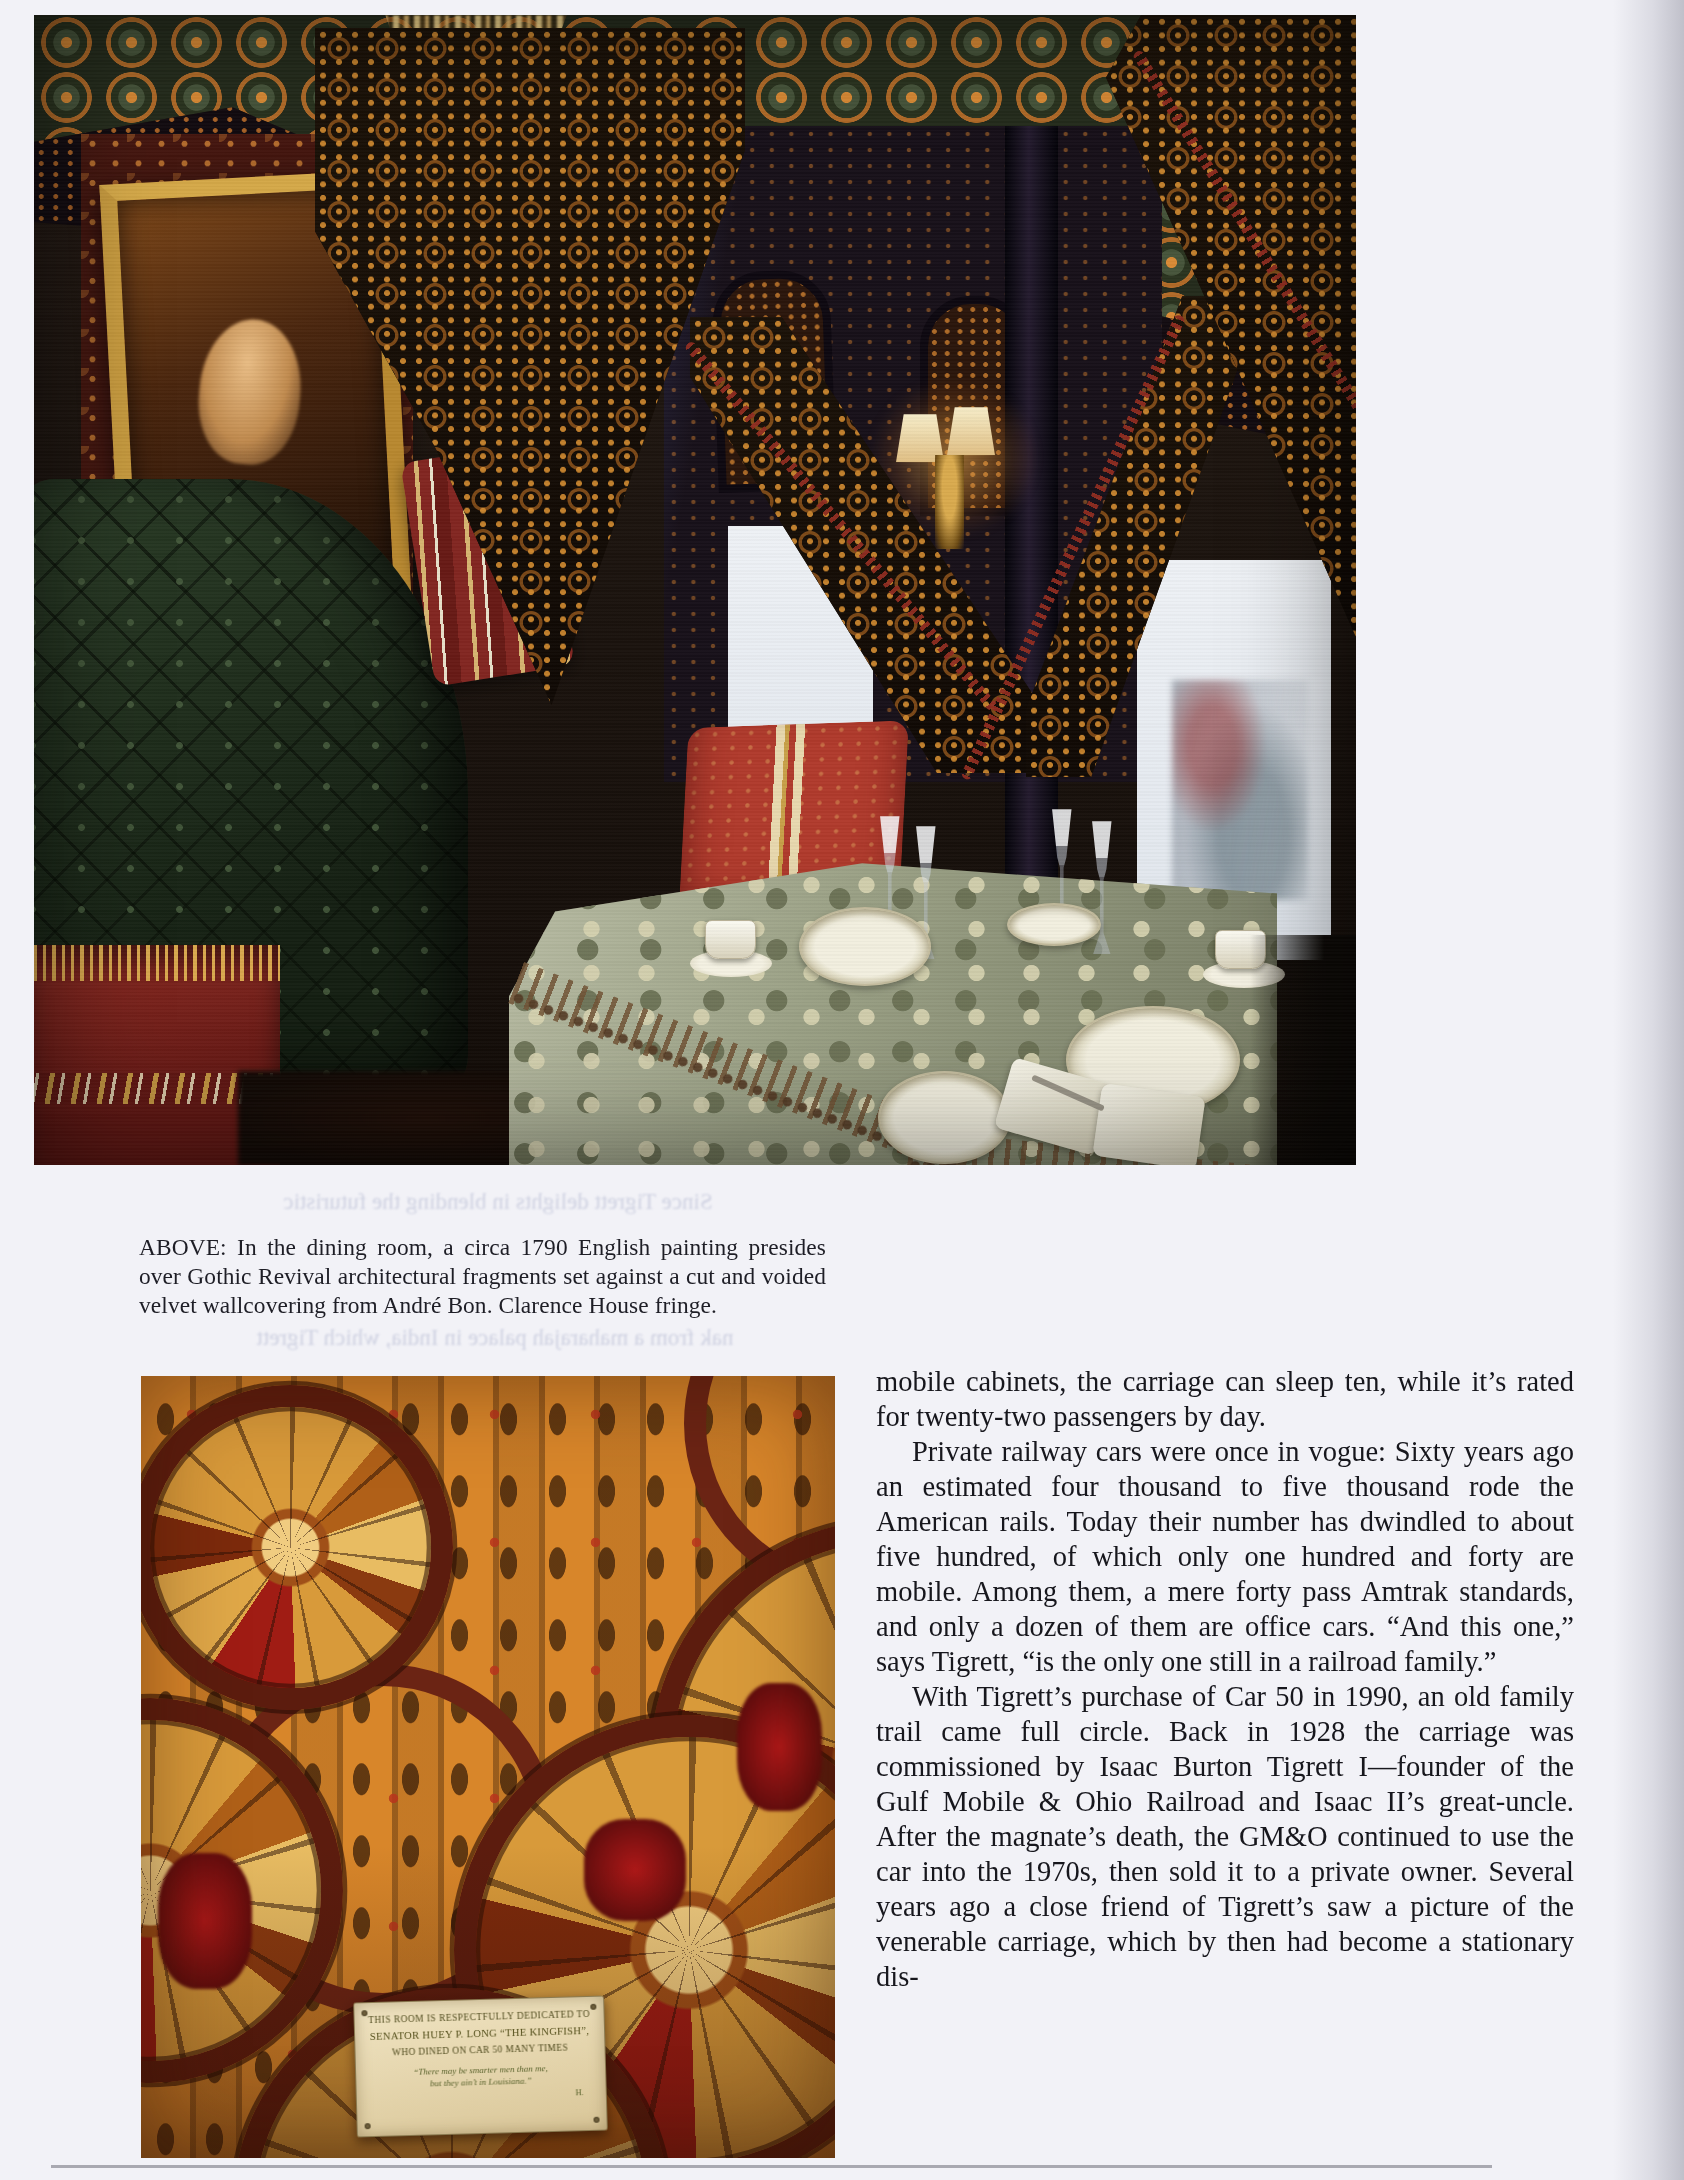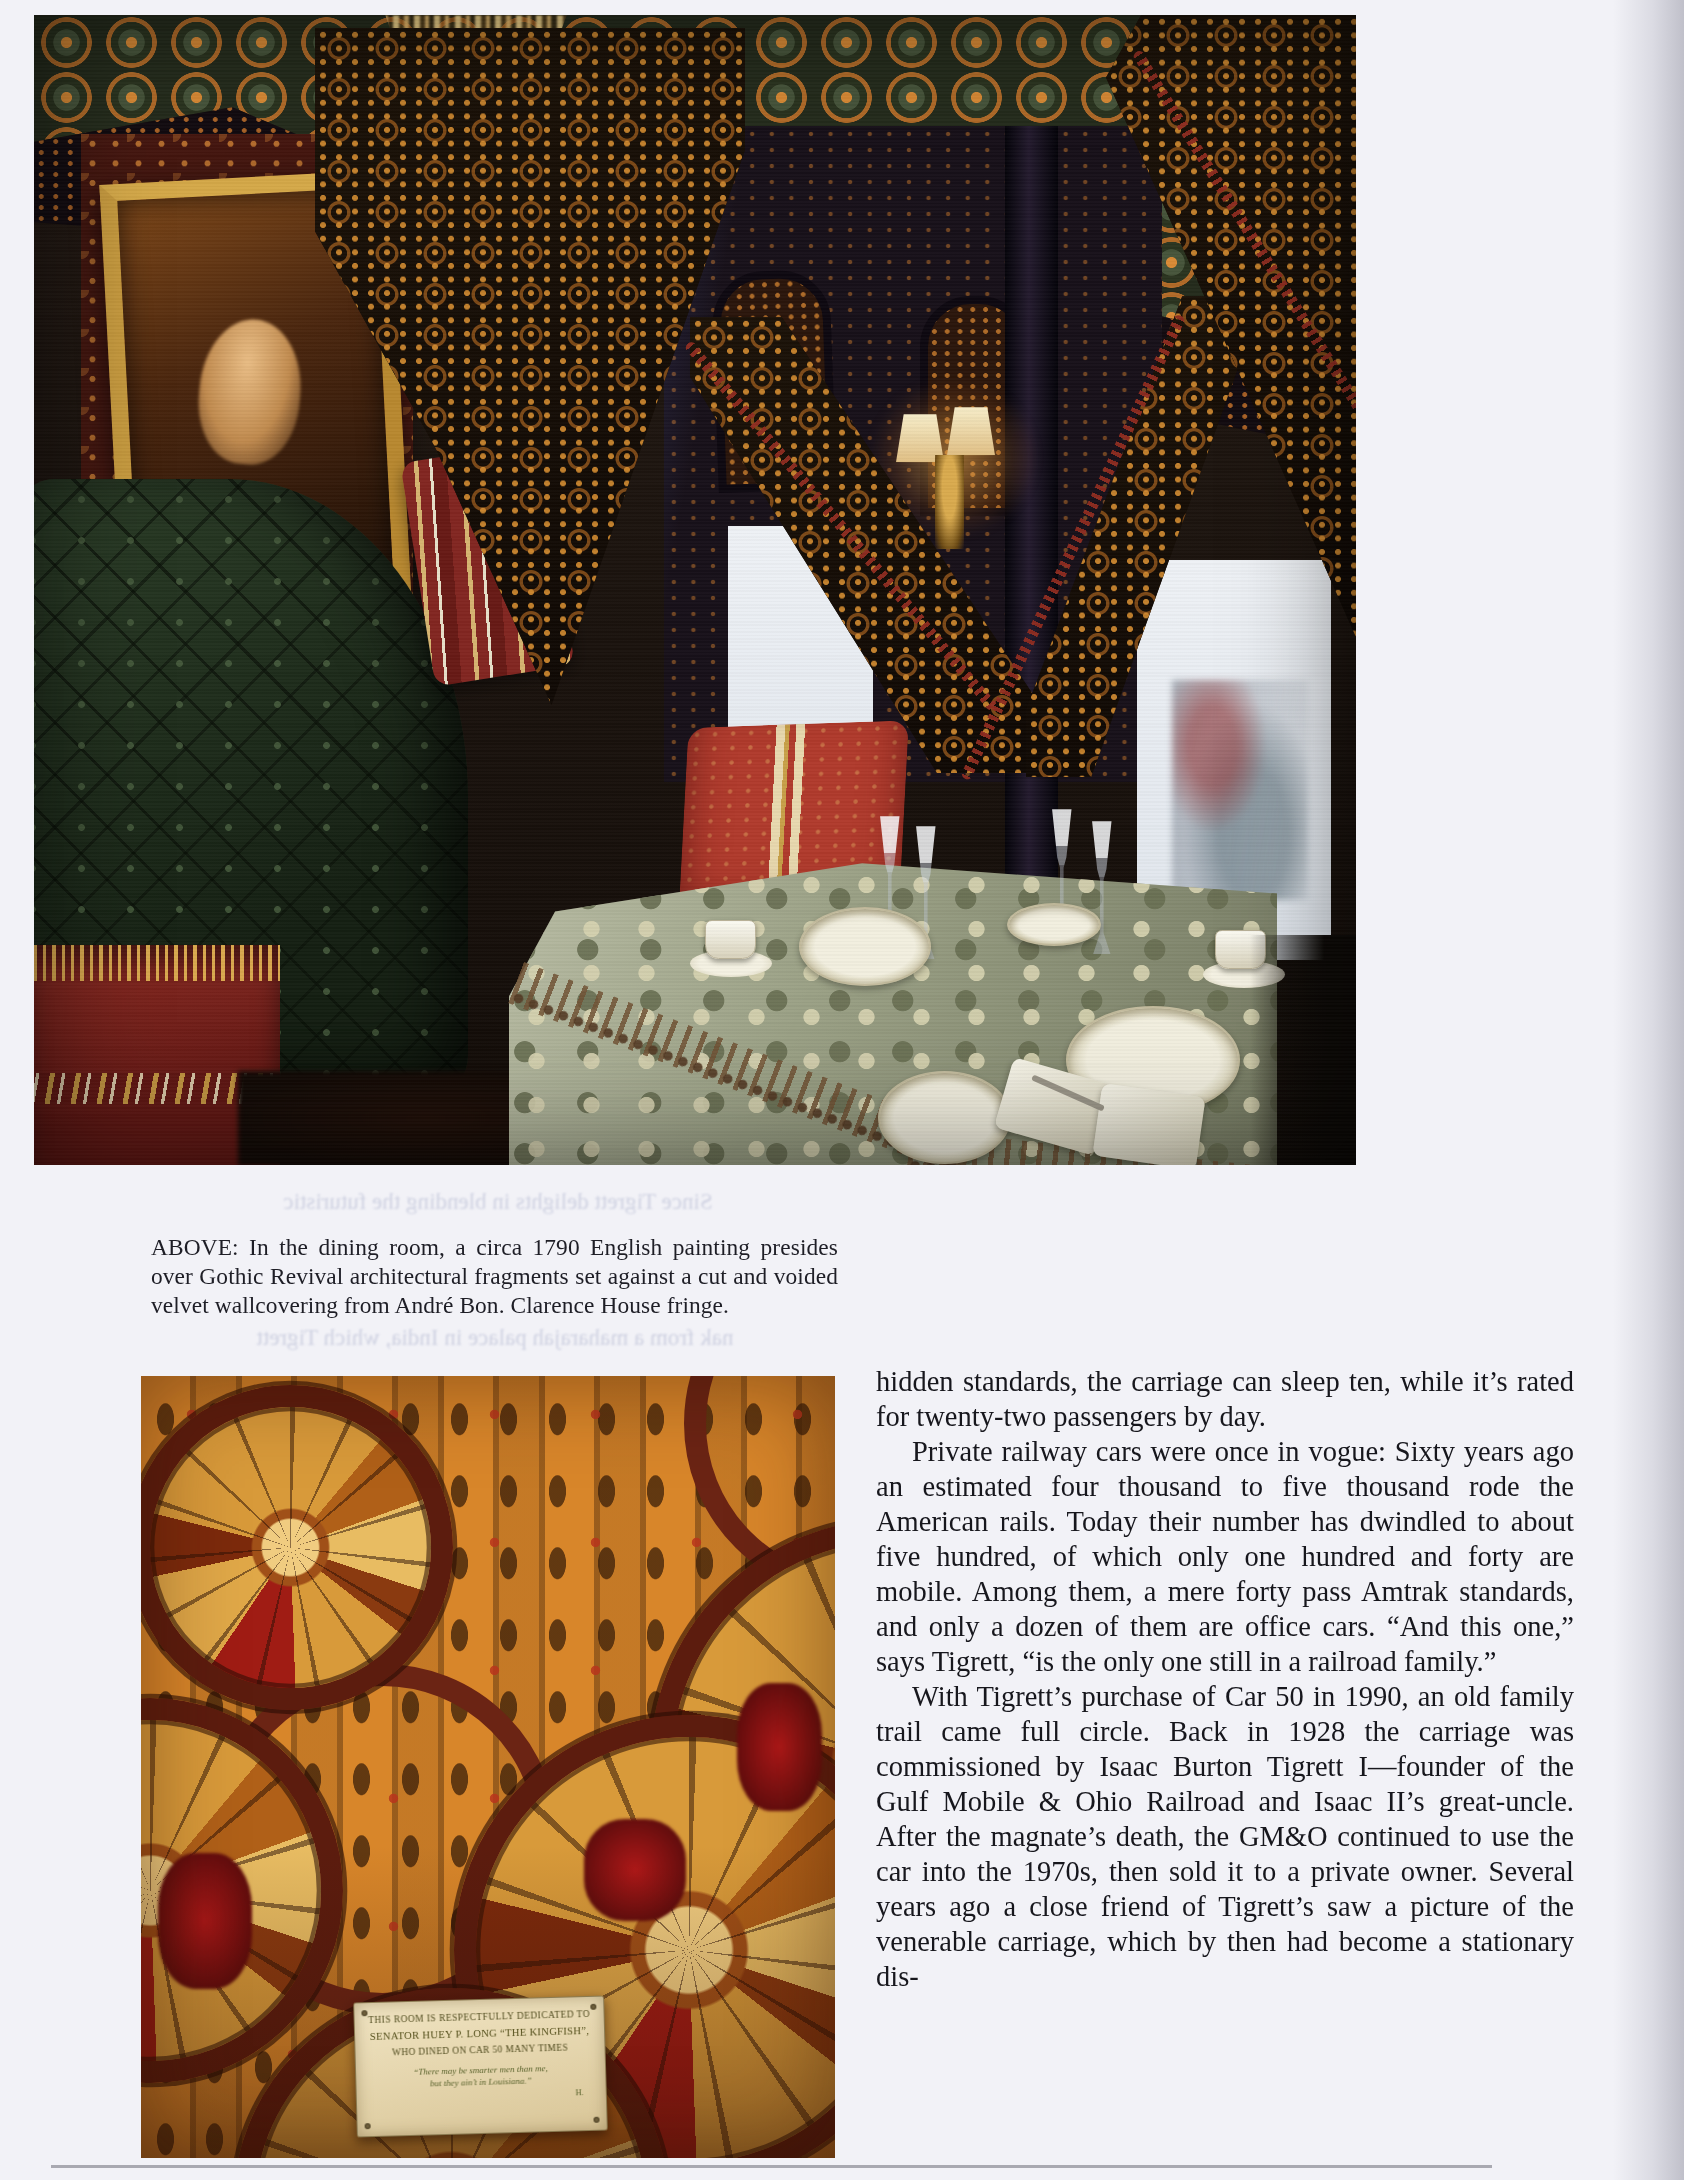--- a/index.html
+++ b/index.html
@@ -1,21 +1,21 @@
 <!DOCTYPE html>
 <html style="font-size:13.6px"><head>
 <meta charset="utf-8">
 <style>
   html,body{margin:0;padding:0;}
   body{width:1685px;height:2181px;background:#e8e8ee;font-family:"Liberation Serif","DejaVu Serif",serif;}
   .page{position:relative;width:1685px;height:2181px;background:#f2f2f7;overflow:hidden;}
   .abs{position:absolute;}
 
   
-  .caption{position:absolute;font-size:23.4px;line-height:29px;color:#1e1e26;text-align:justify;letter-spacing:0.1px;margin-left:12px;}
+  .caption{position:absolute;font-size:23.4px;line-height:29px;color:#1e1e26;text-align:justify;letter-spacing:0.1px;}
   .caption-left{left:139px;top:1233px;width:687px;}
   .caption-right{left:866px;top:1229px;width:710px;}
   .bodycol{position:absolute;left:876px;top:1364px;width:698px;color:#17171d;}
   .bodycol p{margin:0;font-size:28.5px;line-height:35px;text-align:justify;}
   .bodycol p.indent{text-indent:36px;}
   .ghost{position:absolute;font-size:23px;color:#8b93b8;opacity:.35;filter:blur(0.9px);transform:scaleX(-1);white-space:nowrap;}
   .ghost1{left:200px;top:1189px;width:596px;text-align:center;}
   .ghost2{left:192px;top:1325px;width:606px;text-align:center;}
 
   
@@ -301,21 +301,21 @@
       <p class="pl-line1">THIS ROOM IS RESPECTFULLY DEDICATED TO</p>
       <p class="pl-line2">SENATOR HUEY P. LONG “THE KINGFISH”,</p>
       <p class="pl-line3">WHO DINED ON CAR 50 MANY TIMES</p>
       <p class="pl-quote">“There may be smarter men than me,</p>
       <p class="pl-quote">but they ain’t in Louisiana.”</p>
       <p class="pl-sig">H.</p>
     </div>
   </div>
 
   <div class="bodycol">
-      <p class="">hidden standards, the carriage can sleep ten, while it’s rated for twenty-two passengers by day.</p>
+      <p class="">mobile cabinets, the carriage can sleep ten, while it’s rated for twenty-two passengers by day.</p>
       <p class="indent">Private railway cars were once in vogue: Sixty years ago an estimated four thousand to five thousand rode the American rails. Today their number has dwindled to about five hundred, of which only one hundred and forty are mobile. Among them, a mere forty pass Amtrak standards, and only a dozen of them are office cars. “And this one,” says Tigrett, “is the only one still in a railroad family.”</p>
       <p class="indent">With Tigrett’s purchase of Car 50 in 1990, an old family trail came full circle. Back in 1928 the carriage was commissioned by Isaac Burton Tigrett I—founder of the Gulf Mobile &amp; Ohio Railroad and Isaac II’s great-uncle. After the magnate’s death, the GM&amp;O continued to use the car into the 1970s, then sold it to a private owner. Several years ago a close friend of Tigrett’s saw a picture of the venerable carriage, which by then had become a stationary dis-</p>
     </div>
 
   <div class="scanline-bottom"></div>
   <div class="page-edge-right"></div>
 </div>
 
 
 </body></html>

